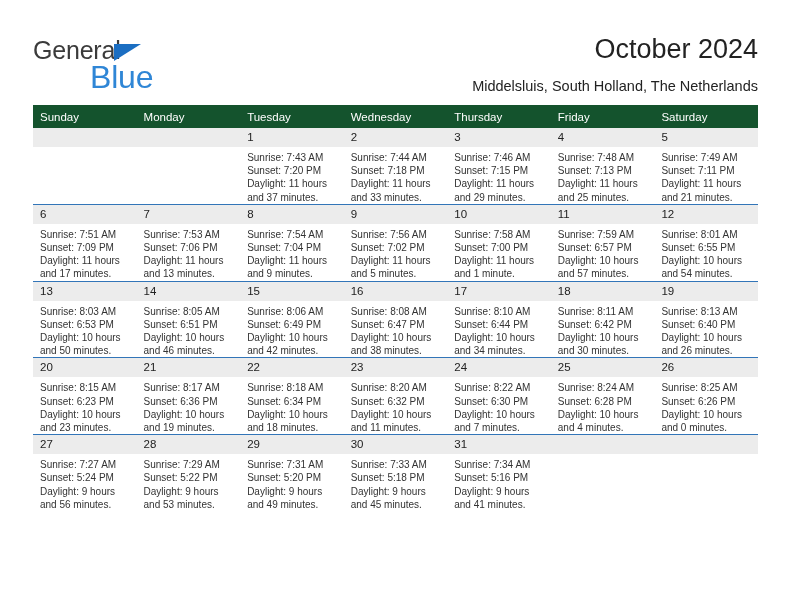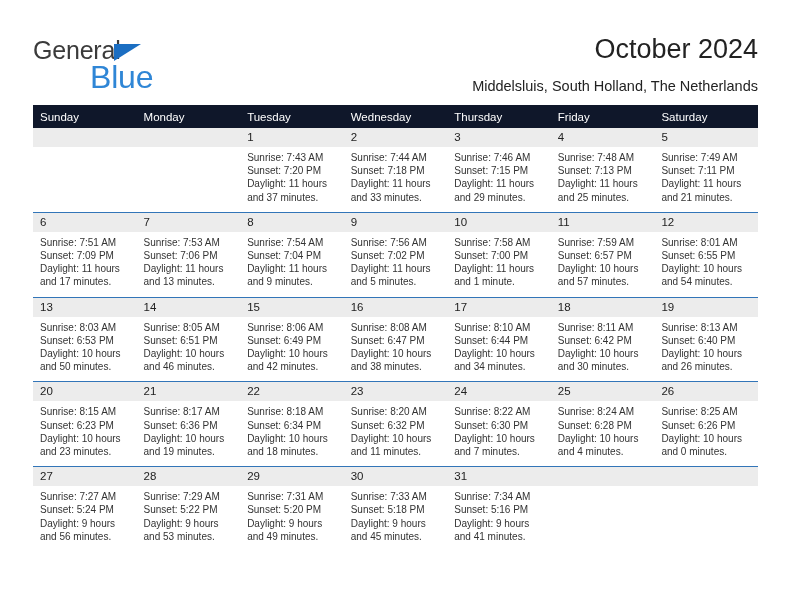--- a/index.html
+++ b/index.html
@@ -84,21 +84,21 @@
   
   .calendar {
     position: absolute;
     left: 33px;
     top: 105px;
     width: 725px;
     border-collapse: collapse;
     table-layout: fixed;
   }
   .calendar th {
-    background: #0f172a;
+    background: #14532d;
     color: #ffffff;
     font-size: 11.5px;
     font-weight: normal;
     text-align: left;
     padding: 5px 0 5px 7px;
     height: 13px;
     border: none;
   }
   .calendar td {
     width: 103.57px;
@@ -113,21 +113,21 @@
   }
   .daynum {
     background: #ececec;
     font-size: 11.5px;
     color: #222222;
     padding: 3px 0 3px 7px;
     height: 13px;
     line-height: 13px;
   }
   .dayinfo {
-    padding: 4px 6px 8px 7px;
+    padding: 4px 6px 0 7px;
     font-size: 10px;
     line-height: 13.2px;
     color: #333333;
   }
   .dayinfo div {
     white-space: nowrap;
   }
   .dayinfo .daylight {
     white-space: normal;
   }

